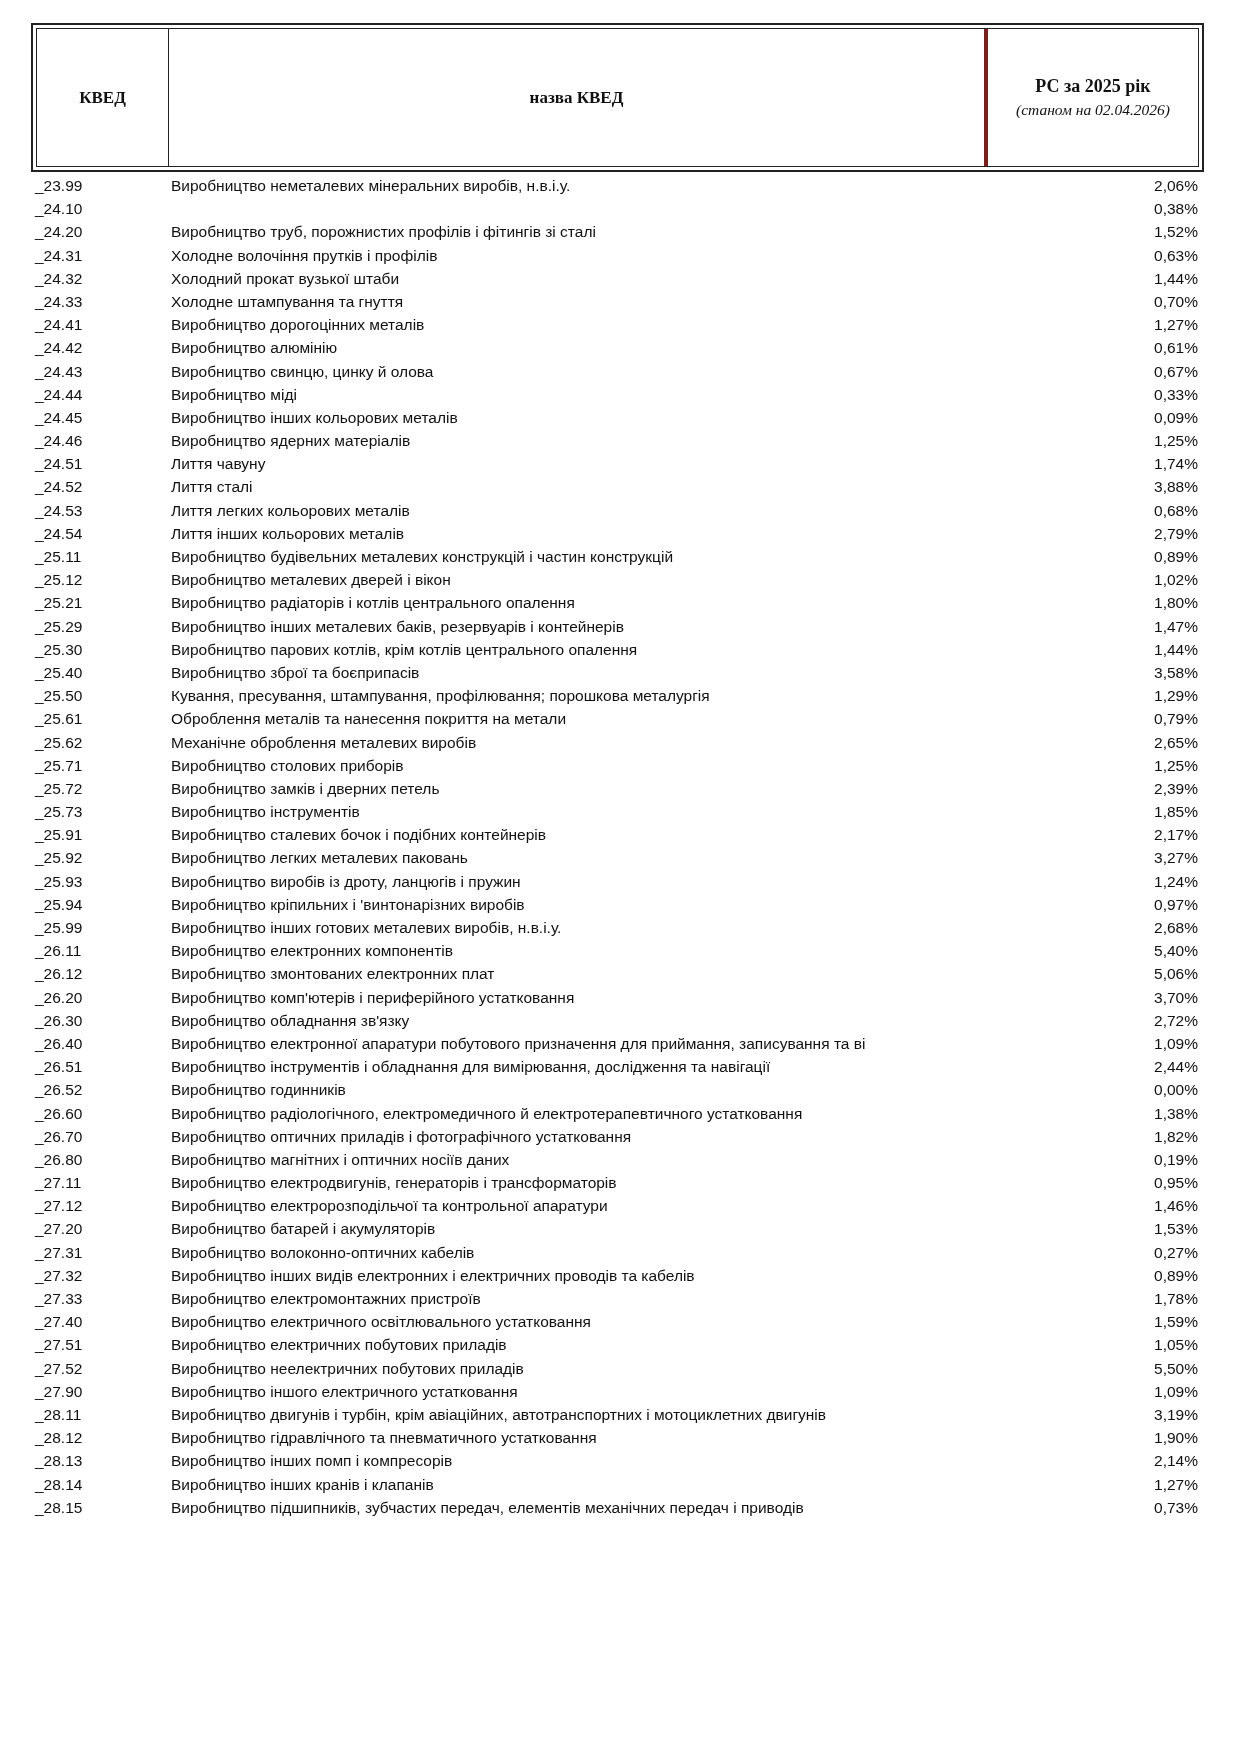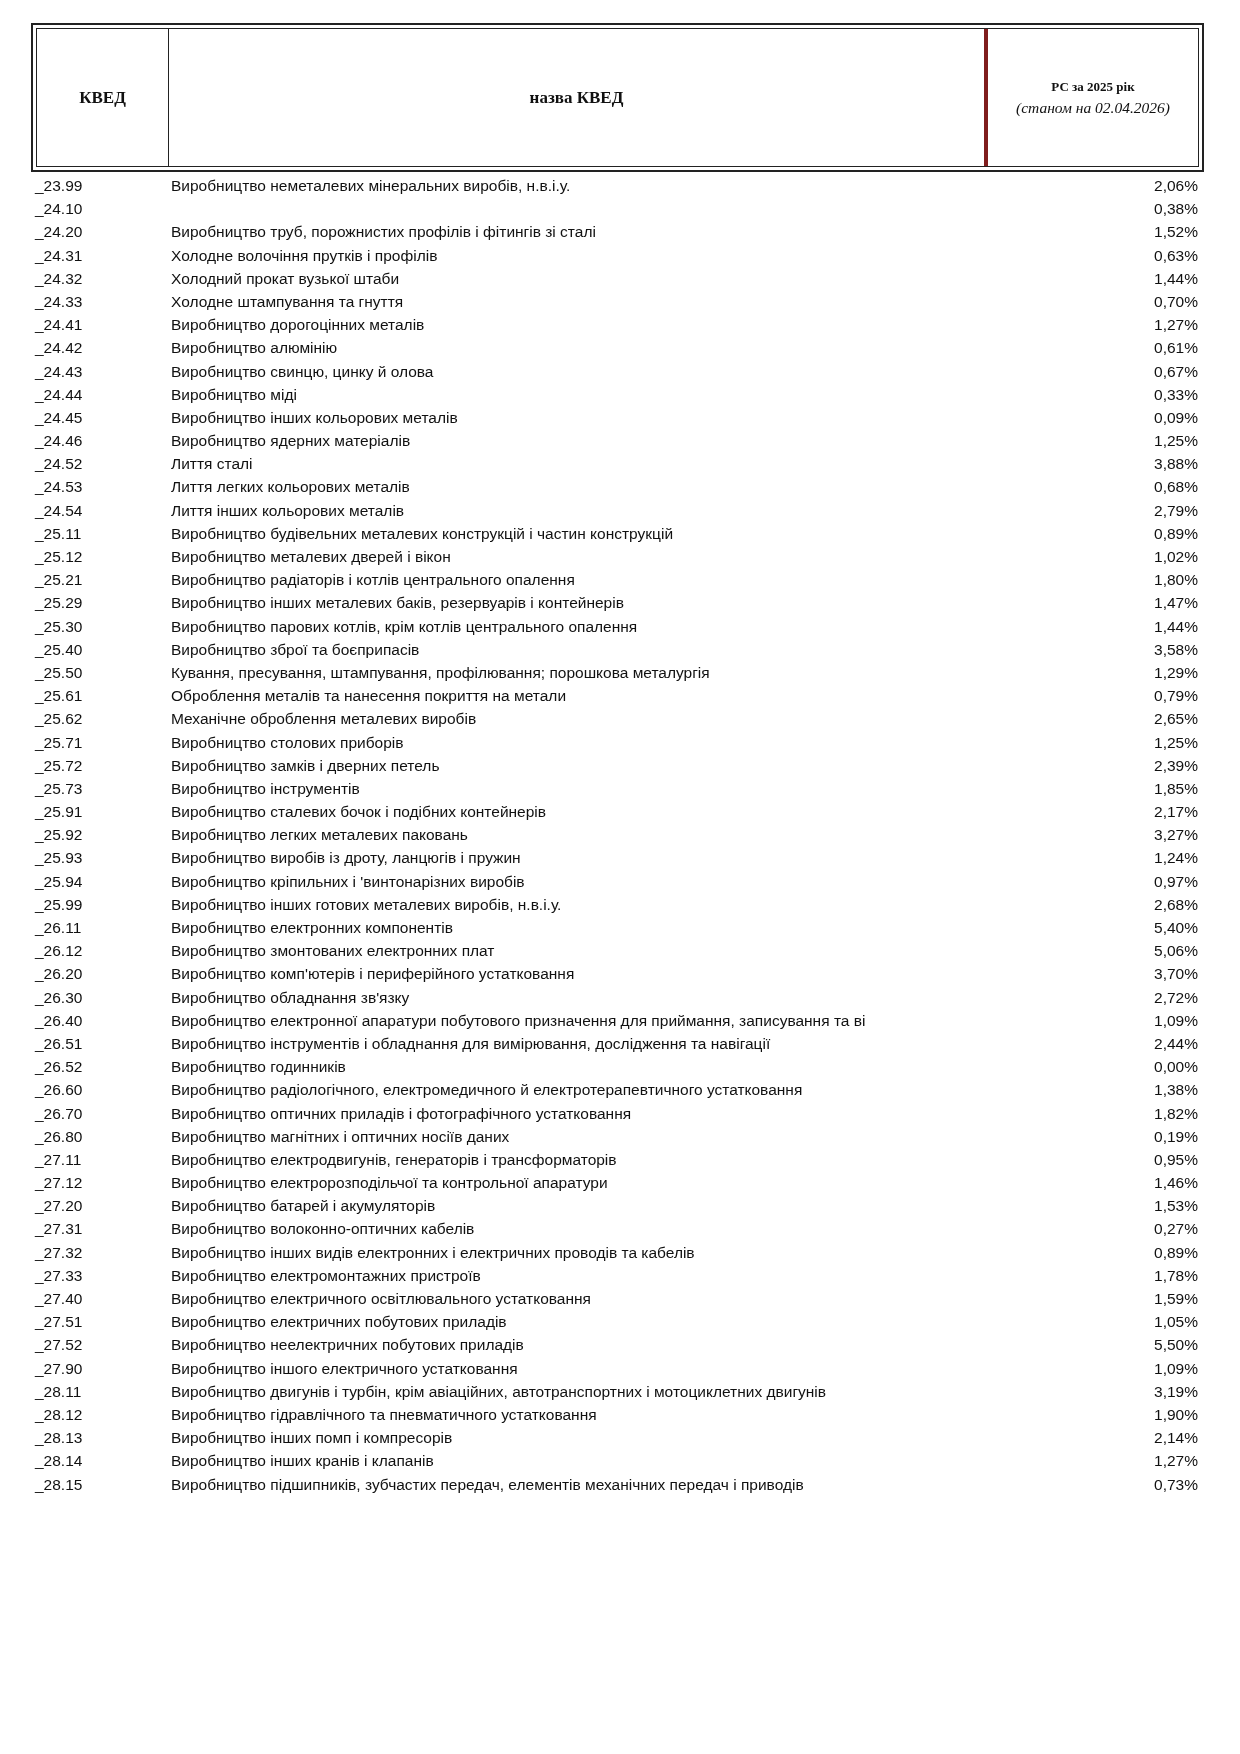--- a/index.html
+++ b/index.html
@@ -7,21 +7,21 @@
          font-family: "Liberation Sans", "DejaVu Sans", sans-serif; color: #111; }
   .hdr-outer { position: absolute; left: 31px; top: 23px; width: 1173px; height: 149px;
                border: 2px solid #222; box-sizing: border-box; }
   .hdr-inner { position: absolute; left: 3px; top: 3px; right: 3px; bottom: 3px;
                border: 1px solid #222; display: flex; }
   .hcell { display: flex; flex-direction: column; align-items: center; justify-content: center;
            font-family: "Liberation Serif", "DejaVu Serif", serif; }
   .hcell.kved { width: 131px; border-right: 1px solid #222; font-weight: bold; font-size: 17px; }
   .hcell.name { flex: 1; border-right: 4px solid #7f1d1d; font-weight: bold; font-size: 17px; }
   .hcell.rs { width: 210px; }
-  .hcell.rs .t1 { font-weight: bold; font-size: 13px; }
+  .hcell.rs .t1 { font-weight: bold; font-size: 18px; }
   .hcell.rs .t2 { font-style: italic; font-size: 15.5px; margin-top: 4px; }
   .rows { position: absolute; left: 0; top: 174px; width: 1240px; }
   .row { position: relative; height: 23.2px; font-size: 15.5px; line-height: 23.2px; white-space: nowrap; }
   .row .code { position: absolute; left: 35px; }
   .row .name { position: absolute; left: 171px; width: 818px; overflow: hidden; }
   .row .val { position: absolute; right: 42px; text-align: right; }
 </style>
 </head>
 <body>
 
@@ -94,20 +94,25 @@
       <span class="code">_24.45</span>
       <span class="name">Виробництво інших кольорових металів</span>
       <span class="val">0,09%</span>
     </div>
     <div class="row">
       <span class="code">_24.46</span>
       <span class="name">Виробництво ядерних матеріалів</span>
       <span class="val">1,25%</span>
     </div>
     <div class="row">
+      <span class="code">_24.51</span>
+      <span class="name">Лиття чавуну</span>
+      <span class="val">1,74%</span>
+    </div>
+    <div class="row">
       <span class="code">_24.52</span>
       <span class="name">Лиття сталі</span>
       <span class="val">3,88%</span>
     </div>
     <div class="row">
       <span class="code">_24.53</span>
       <span class="name">Лиття легких кольорових металів</span>
       <span class="val">0,68%</span>
     </div>
     <div class="row">

